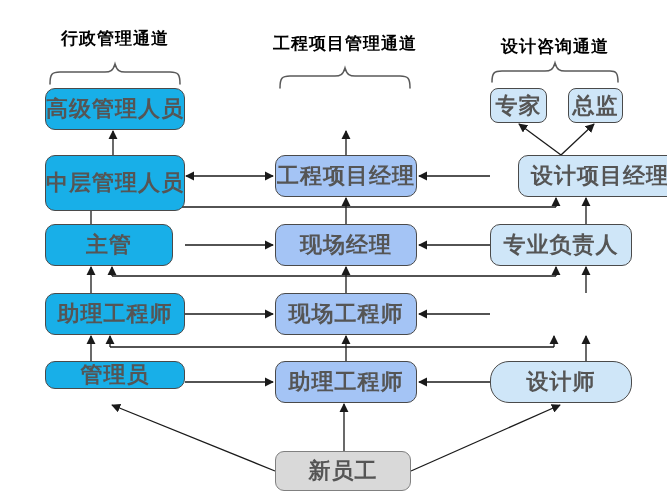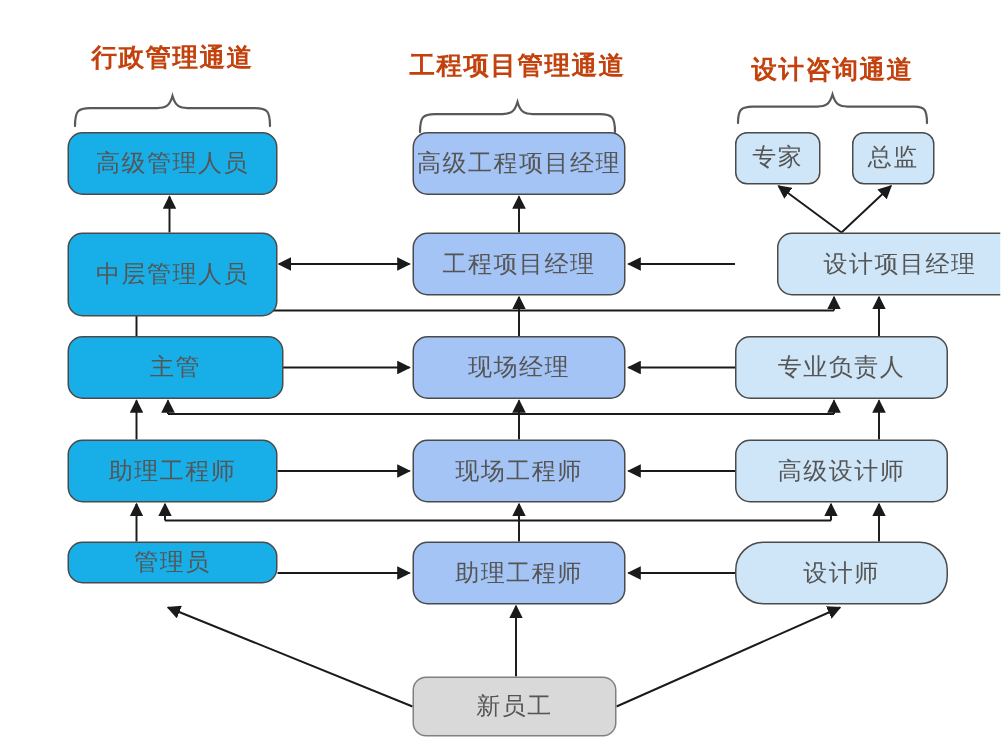--- a/index.html
+++ b/index.html
@@ -4,27 +4,27 @@
 <style>
   html,body{margin:0;padding:0;background:#ffffff;}
   #stage{
     position:relative;width:667px;height:500px;background:#ffffff;overflow:hidden;
     font-family:"Liberation Sans","DejaVu Sans",sans-serif;
   }
   #wires{position:absolute;left:0;top:0;width:667px;height:500px;}
   .ln{stroke:var(--line,#1a1a1a);stroke-width:1.3;fill:none;}
   .brace{stroke:#595959;stroke-width:1.5;fill:none;stroke-linecap:round;}
   .channel-title{
-    position:absolute;text-align:center;font-weight:bold;font-size:17px;color:#c2410c;
+    position:absolute;text-align:center;font-weight:bold;font-size:17px;color:#000000;
     letter-spacing:1px;white-space:nowrap;
   }
   .node{
     position:absolute;box-sizing:border-box;border:1.6px solid var(--border,#4a4a4a);
     border-radius:10px;display:flex;align-items:center;justify-content:center;
-    font-weight:normal;font-size:16px;color:var(--text,#555);letter-spacing:1px;white-space:nowrap;
+    font-weight:bold;font-size:22px;color:var(--text,#555);letter-spacing:1px;white-space:nowrap;
   }
   .admin{background:var(--admin-box,#18AFE8);}
   .project{background:var(--project-box,#A4C4F5);}
   .design{background:var(--design-box,#CFE6F8);}
   .apex{border-radius:8px;}
   .entry{background:var(--entry-box,#D9D9D9);border-color:var(--entry-border,#808080);border-radius:9px;}
 </style>
 </head>
 <body>
 
@@ -98,32 +98,30 @@
       <path class="ln" marker-end="url(#ah)" d="M411,471 L560,405"></path>
     </g>
   </svg>
 
   <div class="channel-title" style="left:45px;top:27px;width:140px;">行政管理通道</div>
   <div class="channel-title" style="left:264px;top:32px;width:162px;">工程项目管理通道</div>
   <div class="channel-title" style="left:483px;top:35px;width:144px;">设计咨询通道</div>
 
   <div class="node admin" style="left:45px;top:88px;width:140px;height:42px;">高级管理人员</div>
   <div class="node admin" style="left:45px;top:155px;width:140px;height:56px;">中层管理人员</div>
-  <div class="node admin" style="left:45px;top:224px;width:144px;height:42px;">主管</div>
+  <div class="node admin" style="left:45px;top:224px;width:128px;height:42px;">主管</div>
   <div class="node admin" style="left:45px;top:293px;width:140px;height:42px;">助理工程师</div>
   <div class="node admin" style="left:45px;top:361px;width:140px;height:28px;">管理员</div>
 
-  <div class="node project" style="left:275px;top:88px;width:142px;height:42px;">高级工程项目经理</div>
   <div class="node project" style="left:275px;top:155px;width:142px;height:42px;">工程项目经理</div>
   <div class="node project" style="left:275px;top:224px;width:142px;height:42px;">现场经理</div>
   <div class="node project" style="left:275px;top:293px;width:142px;height:42px;">现场工程师</div>
   <div class="node project" style="left:275px;top:361px;width:142px;height:42px;">助理工程师</div>
 
   <div class="node design apex" style="left:490px;top:88px;width:57px;height:35px;">专家</div>
   <div class="node design apex" style="left:568px;top:88px;width:55px;height:35px;">总监</div>
   <div class="node design" style="left:518px;top:155px;width:164px;height:42px;">设计项目经理</div>
   <div class="node design" style="left:490px;top:224px;width:142px;height:42px;">专业负责人</div>
-  <div class="node design" style="left:490px;top:293px;width:142px;height:42px;">高级设计师</div>
   <div class="node design" style="left:490px;top:361px;width:142px;height:42px;border-radius:19px;">设计师</div>
 
   <div class="node entry" style="left:275px;top:451px;width:136px;height:40px;">新员工</div>
 
 </div>
 
 </body></html>

